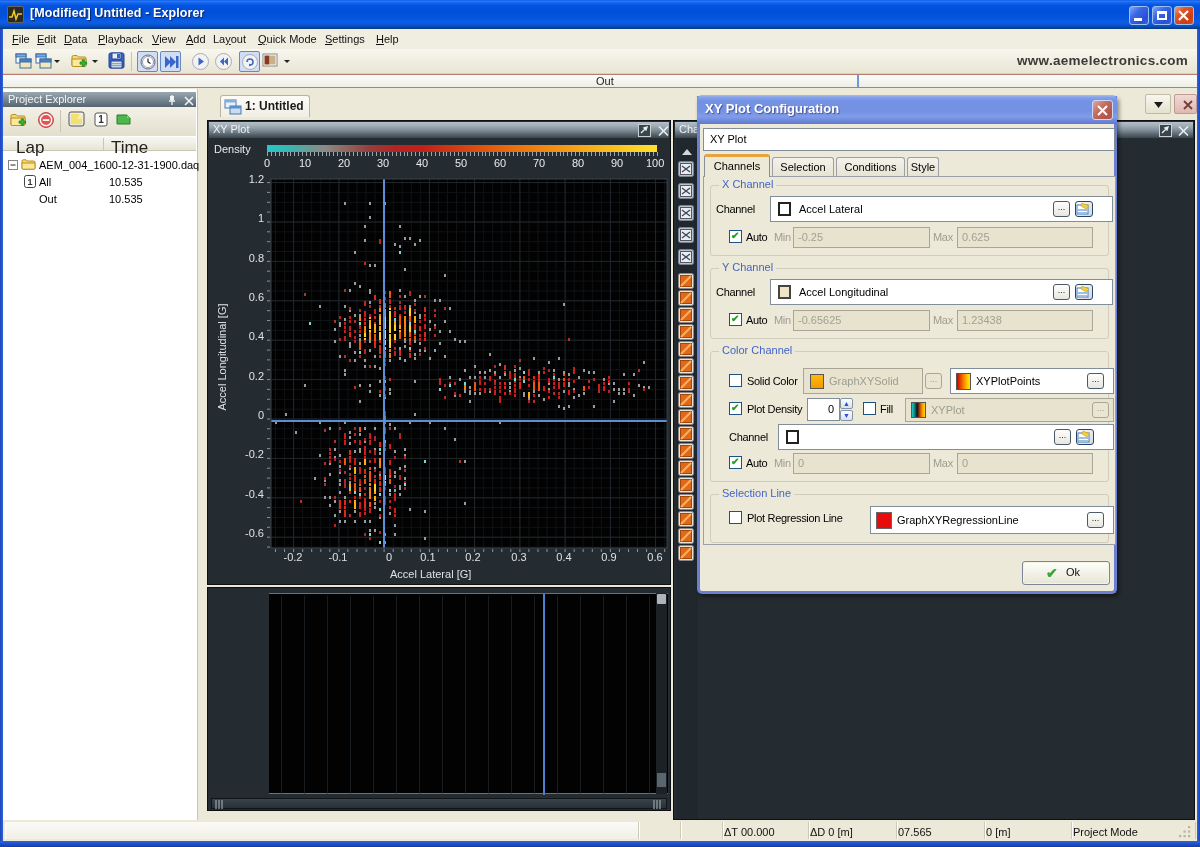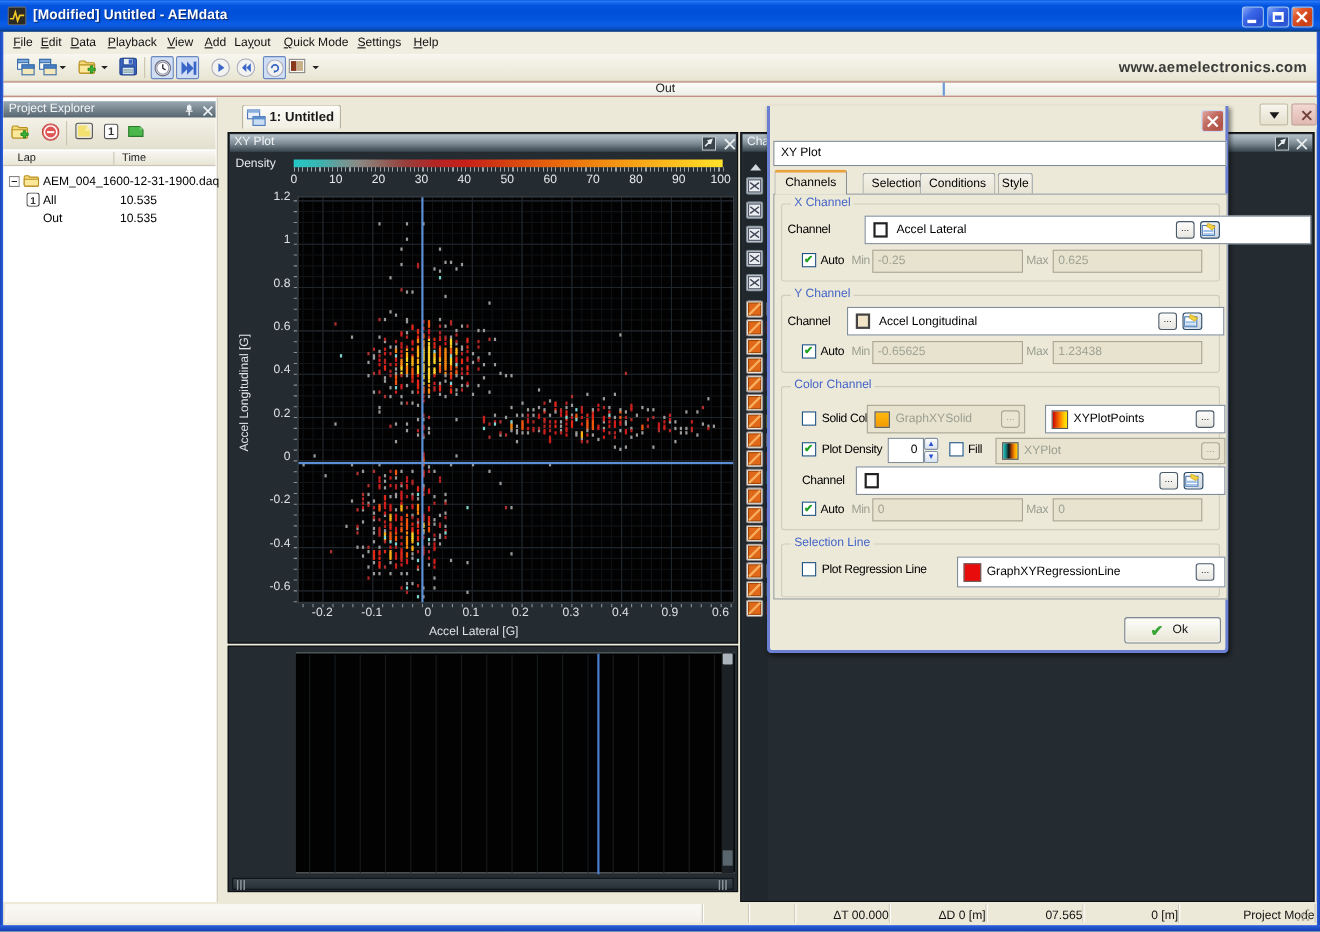--- a/index.html
+++ b/index.html
@@ -23,21 +23,21 @@
 #outstrip .oline{left:854px;top:0;width:2px;height:12px;background:#6f9ad8}
 
 #bleft{left:0;top:29px;width:3px;height:813px;background:linear-gradient(90deg,#1a46b8,#2f62e0)}
 #bright{left:1197px;top:29px;width:3px;height:813px;background:linear-gradient(90deg,#2f62e0,#1a46b8)}
 #bbottom{left:0;top:841px;width:1200px;height:6px;background:linear-gradient(#2f62e0,#0f3ca8)}
 
 #leftpanel{left:3px;top:89px;width:195px;height:731px;background:#fff;border-right:1px solid #c9c5b2}
 #lphead{left:0;top:3px;width:193px;height:15px;background:linear-gradient(#9aa8b2,#55646e);color:#f2f5f7;font-size:11px}
 #lphead .t{position:absolute;left:5px;top:1px}
 #lptools{left:0;top:18px;width:193px;height:29px;background:linear-gradient(#f4f2e8,#e2dfcd)}
-#lpcols{left:0;top:47px;width:193px;height:15px;background:linear-gradient(#f8f7f2,#e8e5d6);border-top:1px solid #fff;border-bottom:1px solid #cac6b4;font-size:10px;color:#222}
+#lpcols{left:0;top:47px;width:193px;height:15px;background:linear-gradient(#f8f7f2,#e8e5d6);border-top:1px solid #fff;border-bottom:1px solid #cac6b4;font-size:17px;color:#222}
 #lpcols .c1{position:absolute;left:13px;top:1px}
 #lpcols .c2{position:absolute;left:108px;top:1px}
 #lpcols .sep{position:absolute;left:100px;top:1px;width:1px;height:12px;background:#cac6b4}
 .treerow{position:absolute;font-size:11px;color:#000}
 
 #tabstrip{left:203px;top:89px;width:994px;height:28px;background:#ece9d8}
 #tab1{left:17px;top:6px;width:90px;height:22px;background:linear-gradient(#fdfcf7,#f1efe3);border:1px solid #b8b4a0;border-bottom:none;border-radius:3px 3px 0 0;font-size:12px;font-weight:bold;color:#1a1a1a}
 #tsbtns{left:942px;top:5px;width:56px;height:20px}
 
 .dwin{background:#252c31;border:1px solid #0d1013}
@@ -61,21 +61,21 @@
 #xtitle{left:182px;top:447px;color:#dde2e5;font-size:11px}
 
 #botplot{left:61px;top:5px;width:399px;height:201px;background:#020202;border-top:1px solid #6a7278;border-bottom:1px solid #6a7278}
 #botvscroll{left:448px;top:5px;width:11px;height:201px;background:#1b2125}
 #bothscroll{left:3px;top:210px;width:456px;height:11px;background:linear-gradient(#39444b,#273036);border:1px solid #10151a}
 
 #chancol{left:2px;top:17px;width:22px;height:681px;background:#20282d}
 
 #statusbar{left:3px;top:820px;width:1194px;height:21px;background:#ece9d8;font-size:11px;color:#111}
 #statusbar .pane{position:absolute;top:2px;height:17px;border-right:1px solid #cdc9b8;border-left:1px solid #fff}
-#statusbar .txt{position:absolute;top:4px;width:100%;text-align:right}
+#statusbar .txt{position:absolute;top:4px;width:100%;text-align:left}
 
 #dialog{left:697px;top:96px;width:420px;height:498px;background:#ece9d8;border:3px solid #6a7fd2;border-top:none;border-radius:0 0 5px 5px;box-shadow:2px 3px 4px rgba(0,0,0,.45)}
 #dlgtitle{left:-3px;top:-1px;width:420px;height:29px;border-radius:5px 5px 0 0;
  background:linear-gradient(#a8bcf0 0%,#87a2e8 8%,#7492e4 20%,#7492e4 55%,#819ce8 75%,#6d89dc 88%,#6379cd 100%);
  color:#fff;font-size:13px;font-weight:bold;text-shadow:1px 1px 1px #44549a}
 #dlgclose{left:392px;top:4px;width:21px;height:20px;border:1px solid #cfd8f2;border-radius:3px;
  background:linear-gradient(135deg,#e0a9a2 0%,#c36d62 40%,#b05448 80%,#bd6156 100%)}
 .dfield{position:absolute;background:#fff;border:1px solid #828d9a;font-size:11px;color:#000}
 .glabel{position:absolute;font-size:11px;color:#000;letter-spacing:-0.3px;white-space:nowrap}
 .gray{color:#9b9e91}
@@ -102,21 +102,21 @@
 .okck{position:absolute;left:23px;top:3px;color:#3aa63a;font-size:14px;font-weight:bold}
 .checkmark{font-size:10px}
 </style></head>
 <body>
 <div class="abs" id="titlebar">
   <div class="abs ticon">
       <svg width="15" height="15" style="position:absolute;left:0;top:0">
         <path d="M1 10 L4 10 L6 4 L8 12 L10 7 L14 7" stroke="#f0c828" stroke-width="1.5" fill="none"></path>
       </svg>
     </div>
-  <div class="abs ttext">[Modified] Untitled - AEMdata</div>
+  <div class="abs ttext">[Modified] Untitled - Explorer</div>
   <div class="abs capbtn" id="btnmin">
       <div style="position:absolute;left:4px;bottom:3px;width:8px;height:3px;background:#fff"></div>
     </div>
   <div class="abs capbtn" id="btnmax">
       <div style="position:absolute;left:4px;top:4px;width:10px;height:9px;border:2px solid #fff;border-top-width:3px"></div>
     </div>
   <div class="abs capbtn" id="btnclose">
       <svg width="14" height="13" style="position:absolute;left:2px;top:2px">
         <path d="M2 2 L11 11 M11 2 L2 11" stroke="#fff" stroke-width="2.2"></path>
       </svg>
@@ -1491,40 +1491,43 @@
       <rect x="9" y="0" width="2.2" height="2.2" fill="#b8b4a0"></rect>
       <rect x="4.5" y="4.5" width="2.2" height="2.2" fill="#b8b4a0"></rect>
       <rect x="9" y="4.5" width="2.2" height="2.2" fill="#b8b4a0"></rect>
       <rect x="0" y="9" width="2.2" height="2.2" fill="#b8b4a0"></rect>
       <rect x="4.5" y="9" width="2.2" height="2.2" fill="#b8b4a0"></rect>
       <rect x="9" y="9" width="2.2" height="2.2" fill="#b8b4a0"></rect>
     </svg>
   </div>
 
 <div class="abs" id="dialog">
+  <div class="abs" id="dlgtitle">
+      <span style="position:absolute;left:8px;top:6px">XY Plot Configuration</span>
+    </div>
   <div class="abs" id="dlgclose">
       <svg width="13" height="13" style="position:absolute;left:3px;top:3px">
         <path d="M2 2 L11 11 M11 2 L2 11" stroke="#fff" stroke-width="2"></path>
       </svg>
     </div>
   <div class="dfield" style="left:3px;top:32px;width:412px;height:23px">
       <span style="position:absolute;left:6px;top:4px">XY Plot</span>
     </div>
   <div class="tab" style="left:4px;top:58px;width:66px;height:23px;z-index:2;border-top:3px solid #e8a33d;line-height:19px">Channels</div>
-  <div class="tab inact" style="left:84px;top:61px;width:62px">Selection</div>
+  <div class="tab inact" style="left:72px;top:61px;width:62px">Selection</div>
   <div class="tab inact" style="left:136px;top:61px;width:69px">Conditions</div>
   <div class="tab inact" style="left:207px;top:61px;width:32px">Style</div>
   <div class="abs" id="tabpanel" style="left:3px;top:80px;width:413px;height:369px;border:1px solid #9aa0a5;background:#ece9d8;z-index:1"></div>
   <div class="dlgz">
 
   <div class="groupbox" style="left:10px;top:89px;width:399px;height:71px">
         <span class="cap">X Channel</span>
       </div>
   <span class="glabel" style="left:16px;top:107px">Channel</span>
-  <div class="dfield" style="left:86px;top:100px;width:406px;height:26px">
+  <div class="dfield" style="left:70px;top:100px;width:343px;height:26px">
     <div class="swatch" style="left:7px;top:5px;width:13px;height:14px;background:#fff;border:2px solid #222"></div>
     <span style="position:absolute;left:28px;top:6px">Accel Lateral</span>
     <span class="dotbtn" style="left:282px;top:4px">...</span>
     <span class="formbtn" style="left:304px;top:4px">
           <svg width="16" height="14" style="position:absolute;left:0px;top:0px">
             <rect x="1" y="3" width="11" height="9" fill="#fff" stroke="#4a7ab5"></rect>
             <rect x="2" y="7" width="9" height="2" fill="#9cc0e8"></rect>
             <rect x="2" y="10" width="9" height="1.5" fill="#9cc0e8"></rect>
             <path d="M6 1 L13 4 L10 7 L5 4 Z" fill="#f0d040" stroke="#c8a018" stroke-width="0.6"></path>
           </svg>
@@ -1563,21 +1566,21 @@
   <span class="glabel gray" style="left:74px;top:218px">Min</span>
   <div class="dinput" style="left:93px;top:214px;width:137px;height:21px;line-height:19px">-0.65625</div>
   <span class="glabel gray" style="left:233px;top:218px">Max</span>
   <div class="dinput" style="left:257px;top:214px;width:136px;height:21px;line-height:19px">1.23438</div>
 
   <div class="groupbox" style="left:10px;top:255px;width:399px;height:131px">
         <span class="cap">Color Channel</span>
       </div>
   <div class="cb" style="left:29px;top:278px"></div>
   <span class="glabel" style="left:47px;top:279px">Solid Color</span>
-  <div class="dinputbox" style="left:88px;top:272px;width:144px;height:26px">
+  <div class="dinputbox" style="left:103px;top:272px;width:120px;height:26px">
     <div class="swatch" style="left:6px;top:5px;width:14px;height:15px;background:linear-gradient(#ffb90f,#f29a00);border:1px solid #555"></div>
     <span class="gray" style="position:absolute;left:25px;top:6px">GraphXYSolid</span>
     <span class="dotbtn gbtn" style="left:121px;top:4px">...</span>
   </div>
   <div class="dfield" style="left:250px;top:272px;width:164px;height:26px">
     <div class="swatch grad1" style="left:5px;top:4px;width:15px;height:17px"></div>
     <span style="position:absolute;left:25px;top:6px">XYPlotPoints</span>
     <span class="dotbtn" style="left:136px;top:4px">...</span>
   </div>
   <div class="cb" style="left:29px;top:306px">

